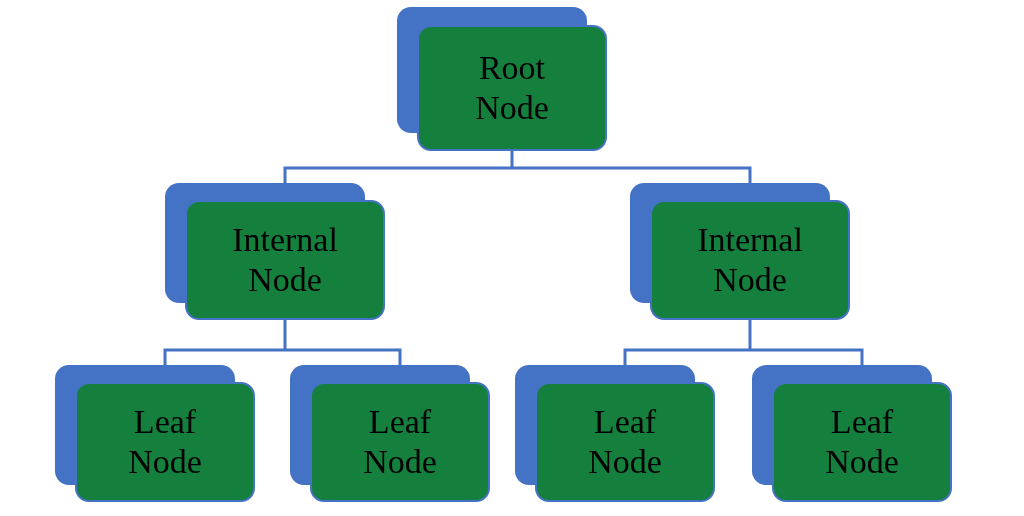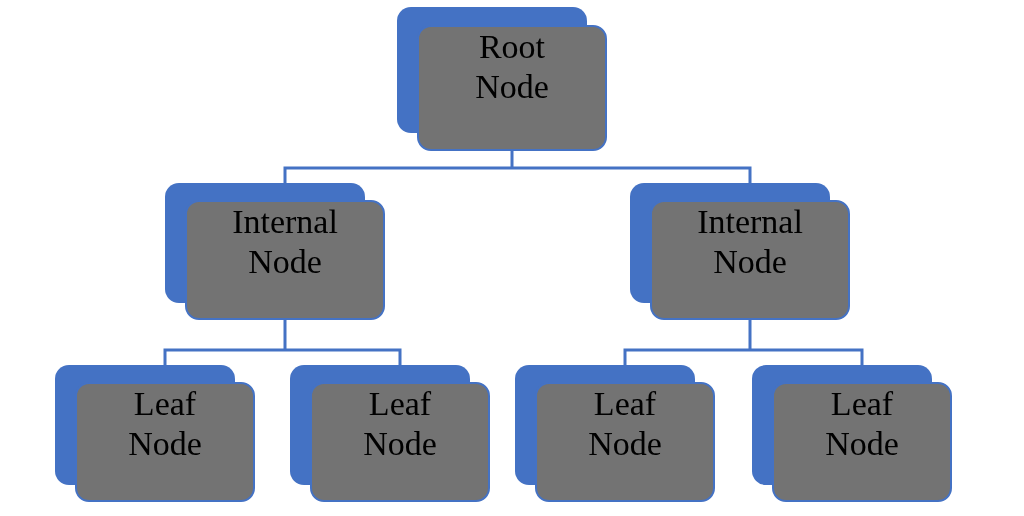--- a/index.html
+++ b/index.html
@@ -12,26 +12,26 @@
     overflow: hidden;
   }
   .node { position: absolute; }
   .node-back {
     position: absolute;
     background: #4472C4;
     border-radius: 14px;
   }
   .node-front {
     position: absolute;
-    background: #737373;
+    background: #15803d;
     border: 2.5px solid #4472C4;
     border-radius: 14px;
     box-sizing: border-box;
     display: flex;
-    align-items: flex-start;
+    align-items: center;
     justify-content: center;
   }
   .node-label {
     white-space: pre-line;
     text-align: center;
     font-size: 34px;
     line-height: 1.18;
     color: #000000;
   }
   .connectors {

